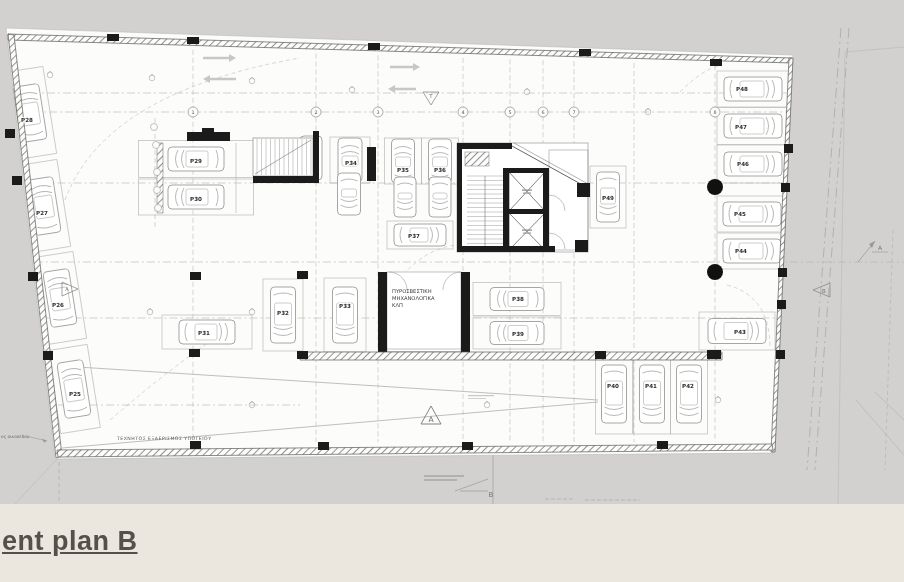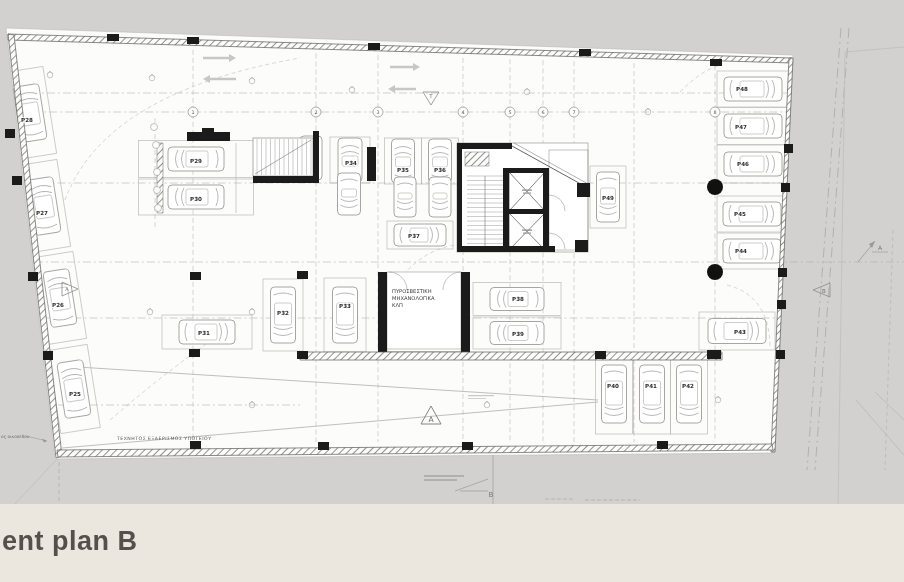--- a/index.html
+++ b/index.html
@@ -1,21 +1,21 @@
 <!DOCTYPE html>
 <html><head>
 <meta charset="utf-8">
 <style>
   html,body{margin:0;padding:0;background:#888;}
   #stage{position:relative;width:904px;height:582px;overflow:hidden;background:#d2d1cf;
          font-family:"DejaVu Sans", sans-serif;}
   #planSvg{position:absolute;left:0;top:0;}
   #footer{position:absolute;left:0;top:504px;width:904px;height:78px;}
   #footer .title{position:absolute;left:2px;top:22px;font-weight:bold;font-size:27px;
-                 letter-spacing:.5px;font-family:"Liberation Sans","DejaVu Sans",sans-serif;}
+                 letter-spacing:.5px;font-family:"Liberation Sans","DejaVu Sans",sans-serif;text-decoration:underline;}
 </style>
 </head>
 <body>
 
 <div id="stage" style="background: rgb(210, 209, 207);">
   <svg id="planSvg" width="904" height="510" viewBox="0 0 904 510">
       <defs>
         <pattern id="hatch" width="5" height="5" patternUnits="userSpaceOnUse" patternTransform="rotate(45)">
           <rect width="5" height="5" fill="#fcfcfb"></rect>
           <line x1="0" y1="0" x2="0" y2="5" stroke="#6d6d6b" stroke-width="1.5"></line>

